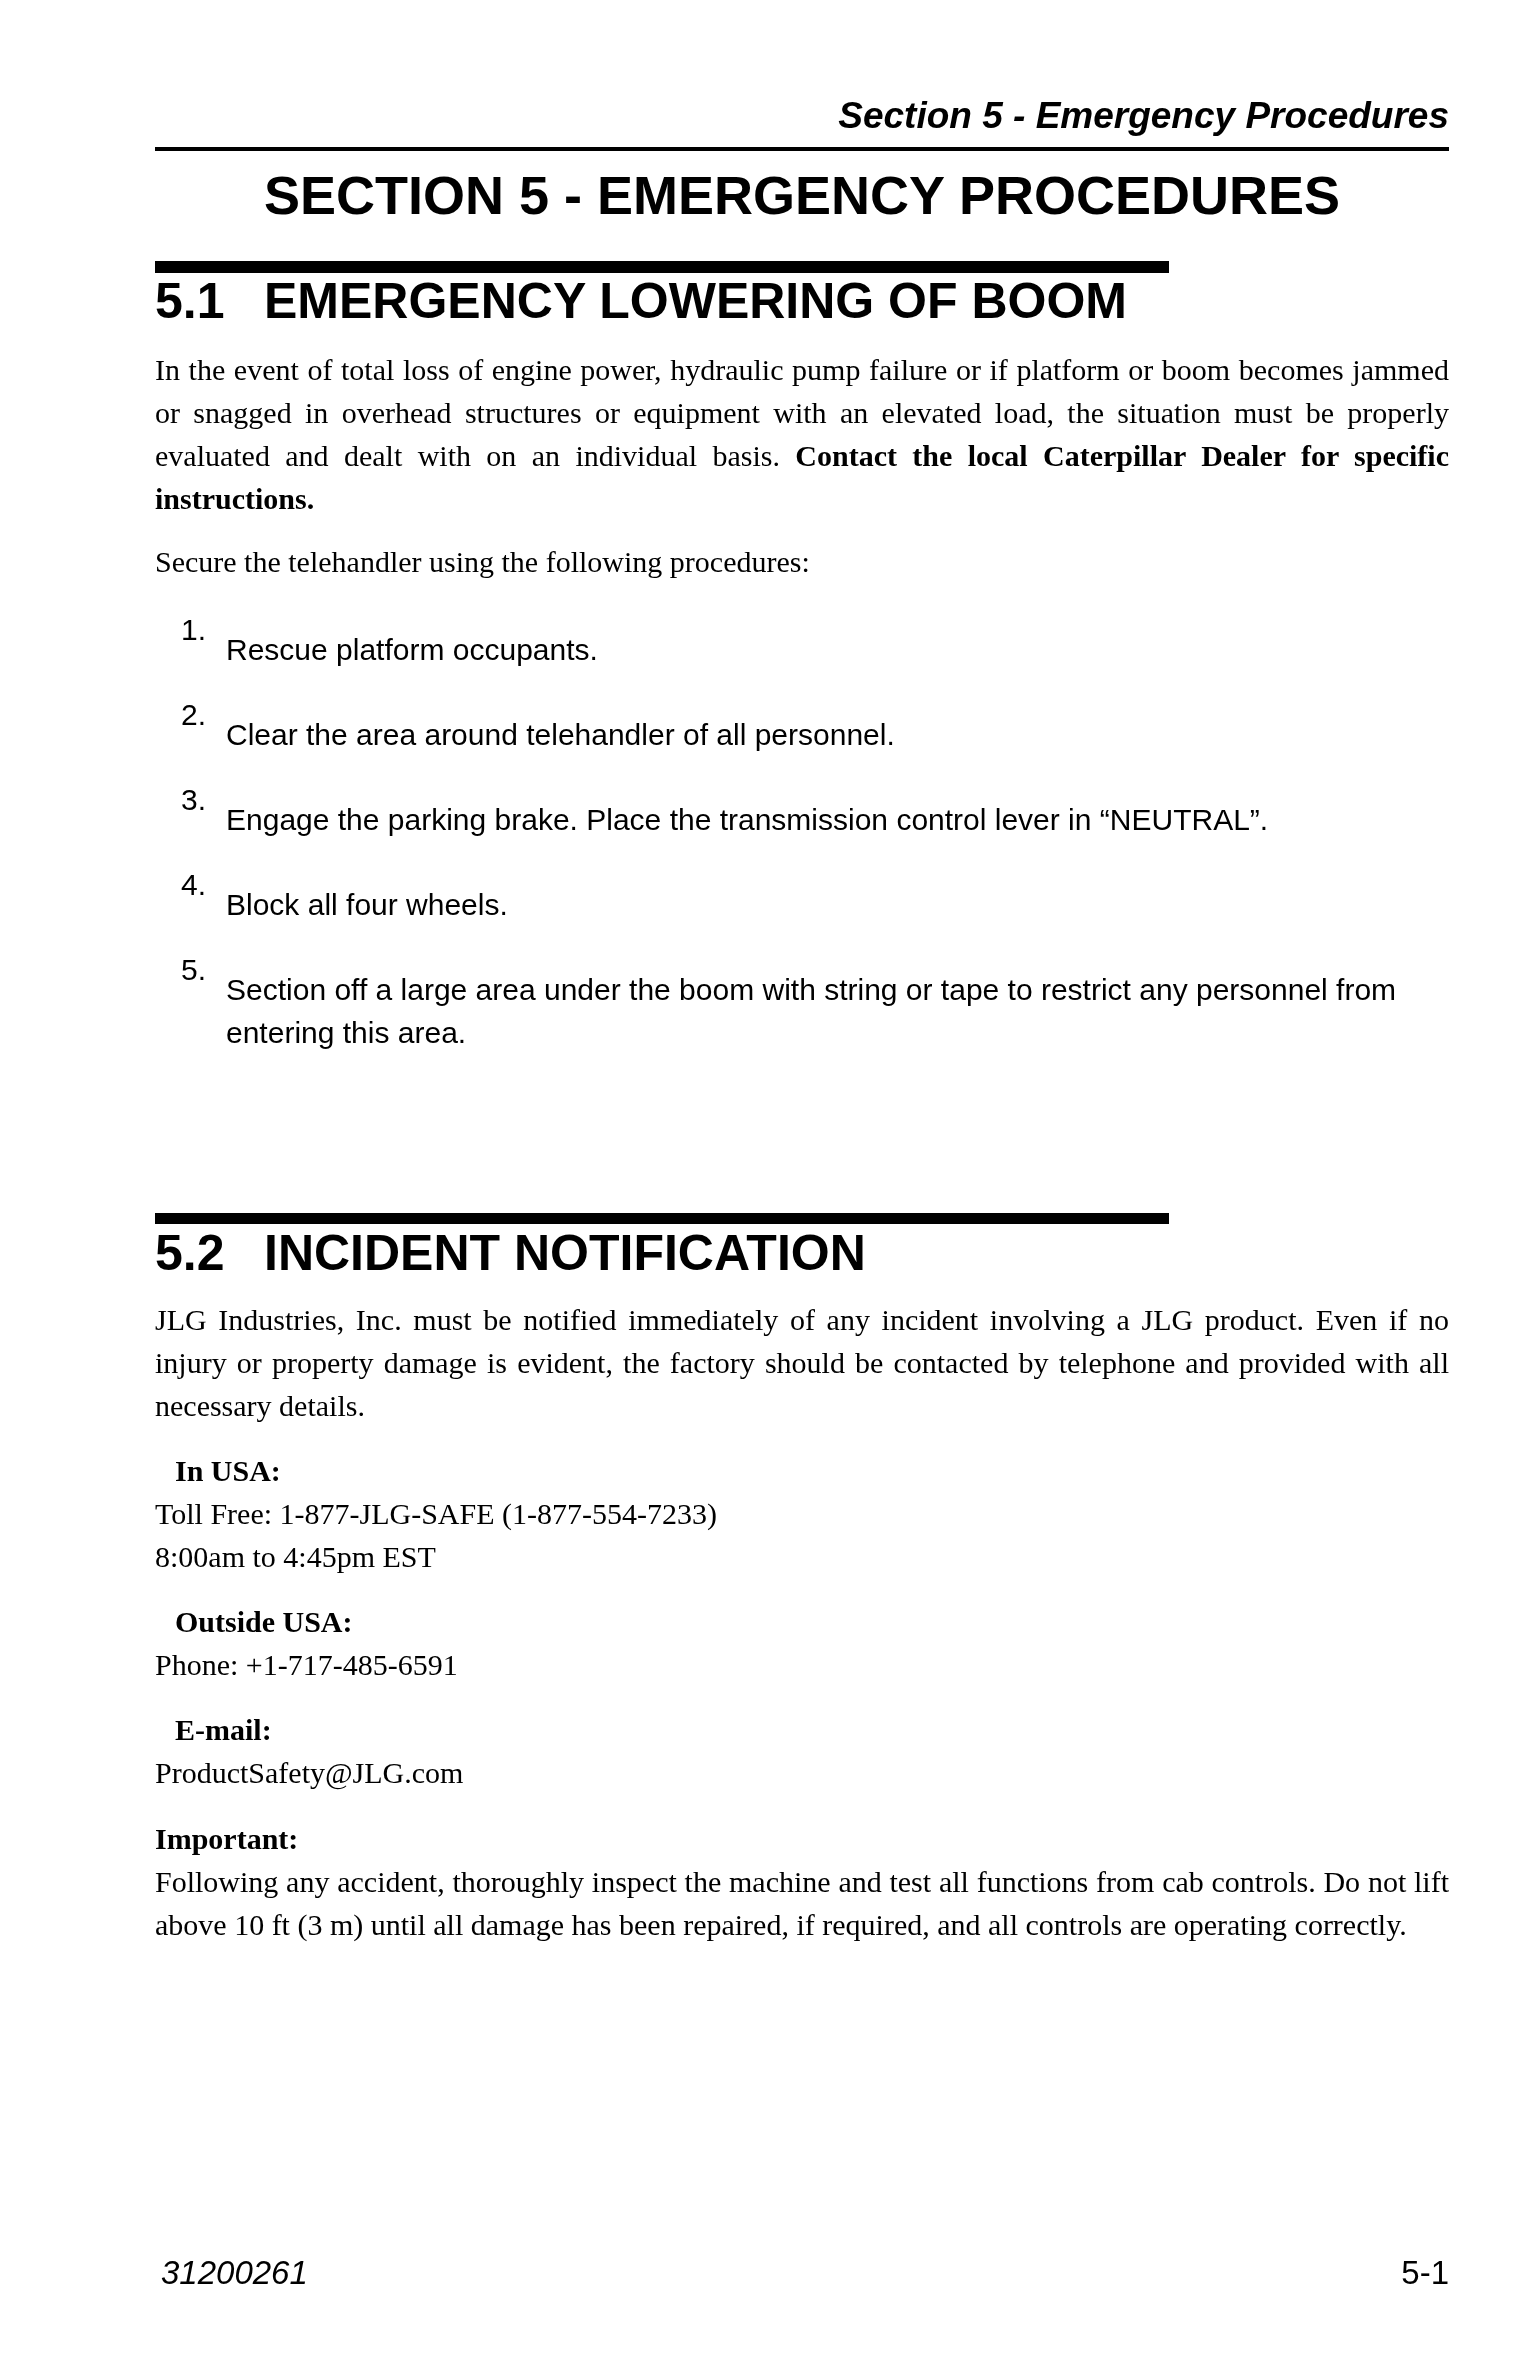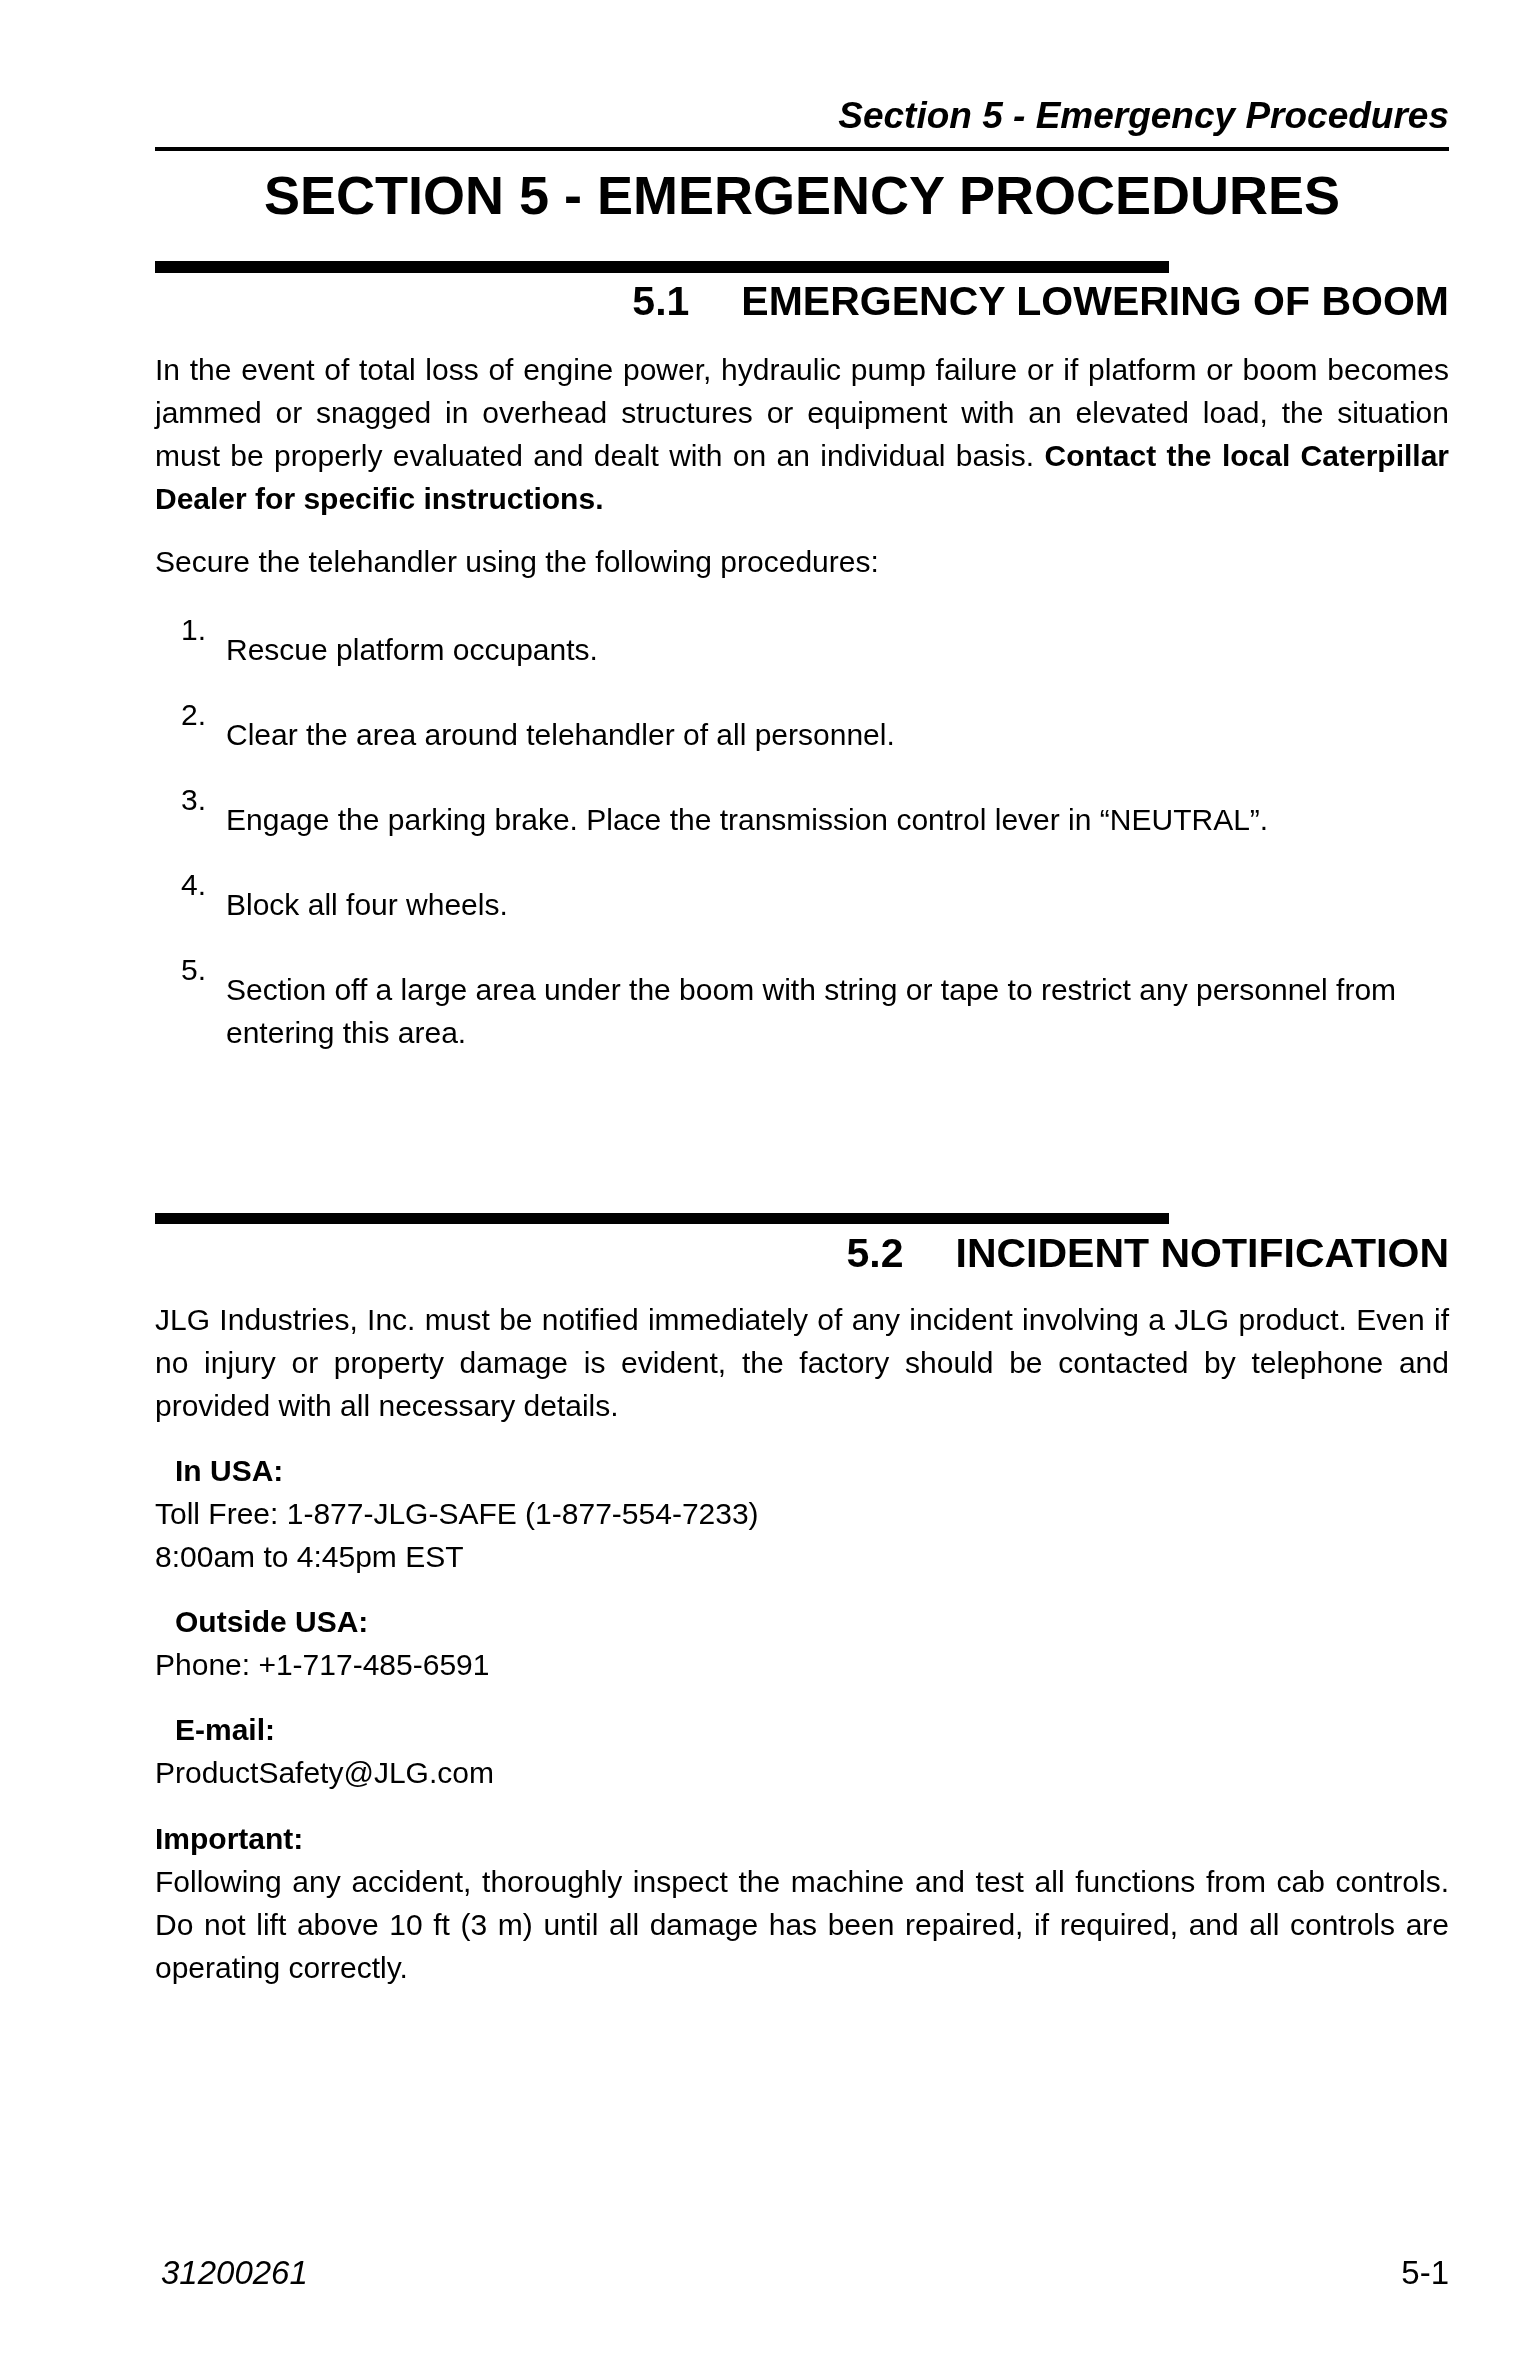--- a/index.html
+++ b/index.html
@@ -51,36 +51,35 @@
     width: 1014px;
     height: 11.6px;
     background: #000;
   }
   .section-bar.big-gap {
     margin-top: 159px;
   }
   .section-heading {
     margin-top: 7.8px;
     display: flex;
-    font-size: 41px;
+    font-size: 50px;
     line-height: 43px;
     font-weight: bold;
-    justify-content: flex-end;
   }
   .section-number {
     flex: none;
     width: 109px;
   }
 
   
   .body-text {
     font-size: 30px;
     line-height: 43px;
   }
-  p { margin: 0; }
+  p { margin: 0; font-family: Liberation Serif, serif; }
   .justified {
     text-align: justify;
     text-justify: inter-word;
   }
   .para-intro { margin-top: 25px; }
   .secure-line { margin-top: 19.4px; }
 
   
   .steps { margin-top: 25px; }
   .step {

